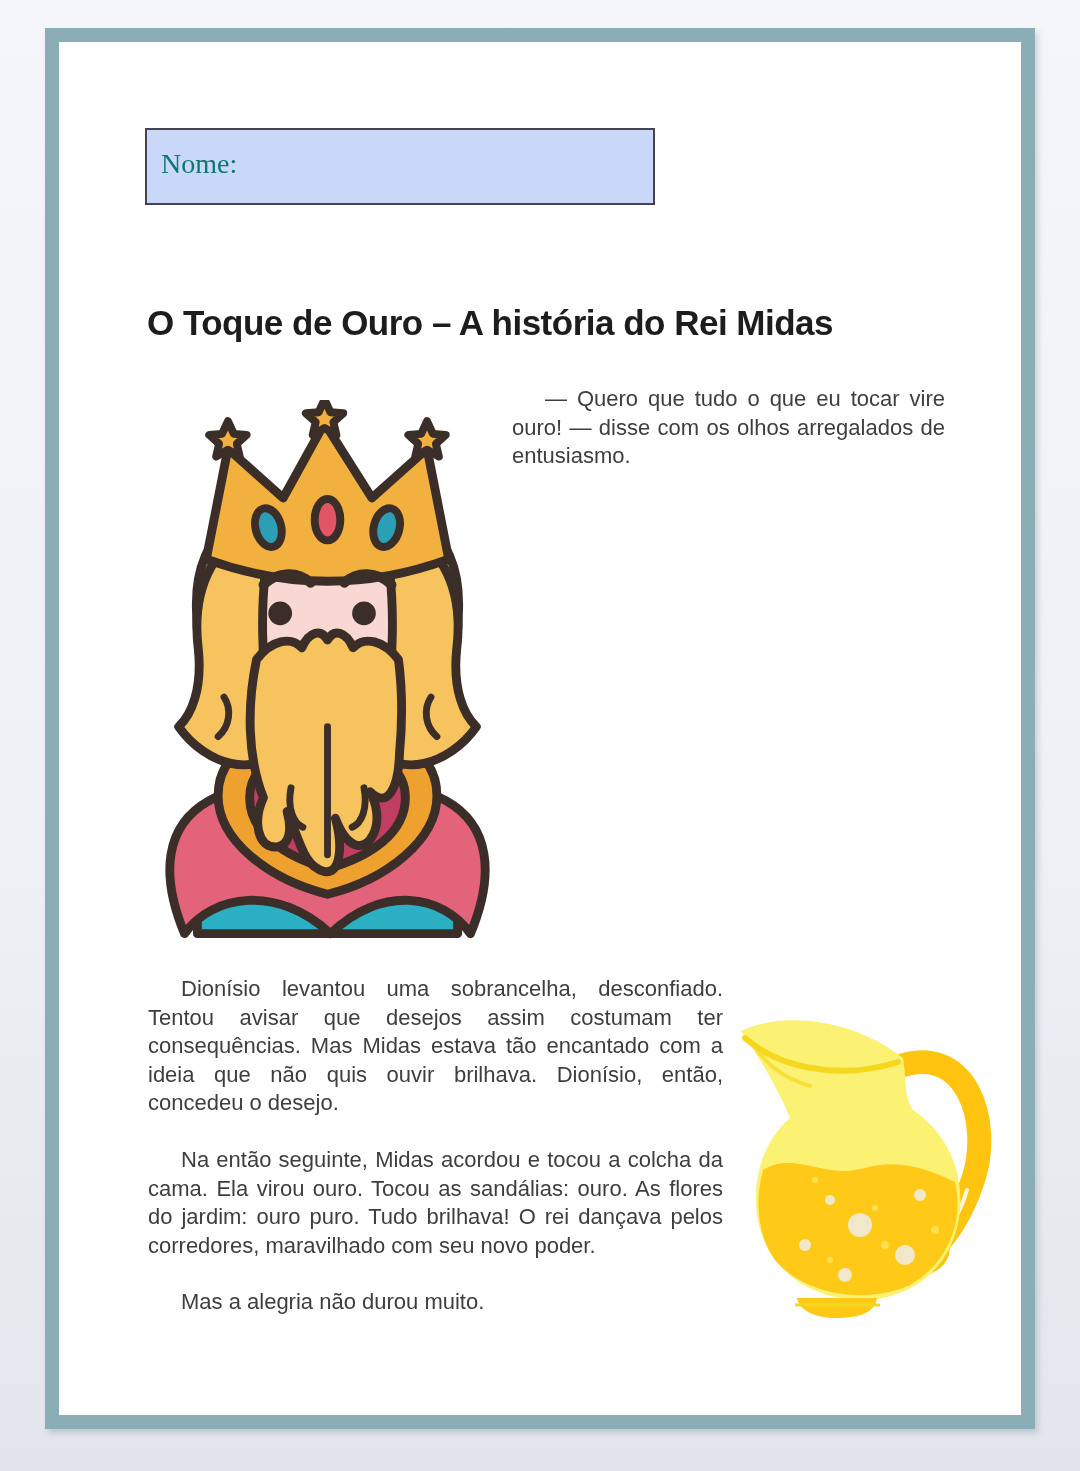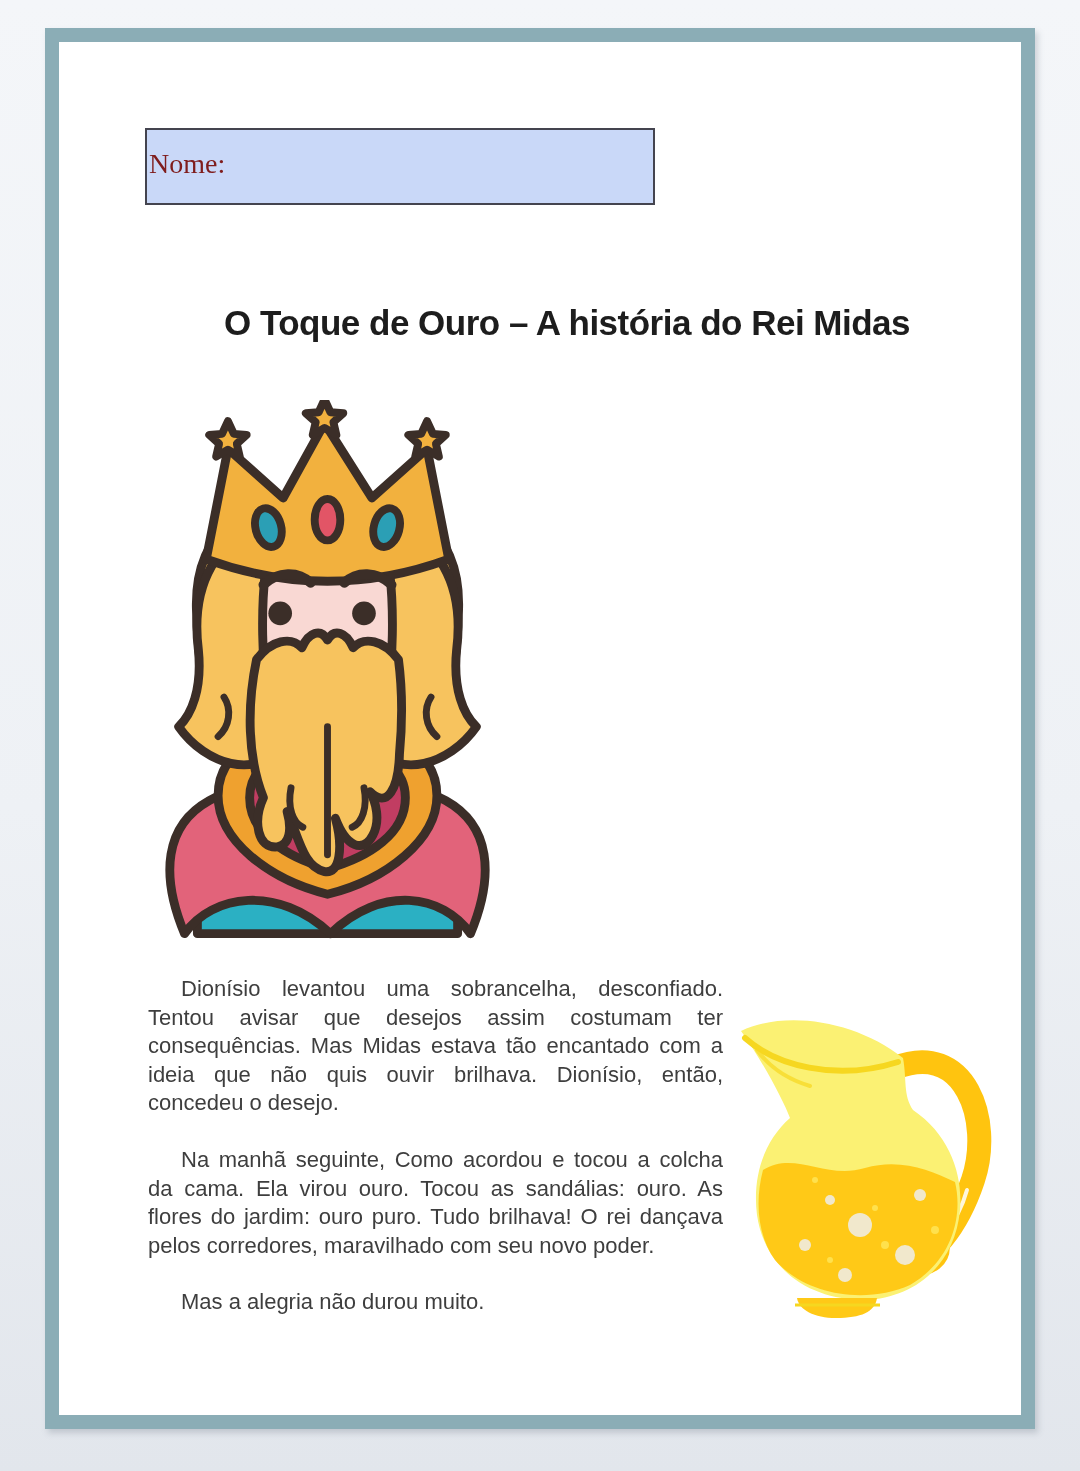--- a/index.html
+++ b/index.html
@@ -13,28 +13,28 @@
     position:absolute;left:45px;top:28px;width:990px;height:1401px;
     box-sizing:border-box;border:14px solid #8badb6;background:#ffffff;
     box-shadow:3px 4px 6px rgba(90,105,120,0.25);
   }
   .field-box{
     position:absolute;height:77px;box-sizing:border-box;
     background:#c9d8f8;border:2px solid #44444f;
   }
   .field-box .label{
     font-family:"Liberation Serif","DejaVu Serif",serif;
-    font-size:28px;color:#7f1d1d;display:block;
-    padding:18px 0 0 2px;
+    font-size:28px;color:#0f766e;display:block;
+    padding:18px 0 0 14px;
   }
   .name-box{left:86px;top:86px;width:510px;}
   .date-box{left:634px;top:86px;width:254px;}
   .page-title{
     position:absolute;left:88px;top:238px;width:840px;
-    font-size:35px;font-weight:bold;color:#1d1d1d;letter-spacing:-0.5px;text-align:center;
+    font-size:35px;font-weight:bold;color:#1d1d1d;letter-spacing:-0.5px;
   }
   .king-illo{position:absolute;left:96px;top:358px;width:345px;height:540px;}
   .right-col{position:absolute;left:453px;top:343px;width:433px;}
   .bottom-sec{position:absolute;left:89px;top:933px;width:575px;}
   .story-p{
     margin:0 0 28px 0;font-size:22px;line-height:1.3;color:#3e3e3e;
     text-align:justify;text-indent:33px;
   }
   .story-p.first{text-indent:58px;}
   .story-p.final{margin-top:14px;text-align:left;}
@@ -86,25 +86,26 @@
       <circle cx="212" cy="215" r="12" fill="#3b2e28" stroke="none"></circle>
 
       <path d="M103,262 C93,310 94,362 110,402 C99,426 104,454 124,452 C137,450 139,434 134,416 C146,442 150,472 172,477 C188,480 191,452 183,423 C194,452 211,459 221,440 C229,425 224,406 218,396 C236,414 247,392 248,358 C252,315 250,285 247,262 C232,242 212,238 201,250 C194,234 182,230 175,242 C168,230 156,234 149,250 C138,238 118,242 103,262 Z" fill="#f7c35e"></path>
       <path d="M175,330 L175,460" fill="none" stroke-width="7"></path>
       <path d="M138,392 C134,412 140,428 150,432" fill="none" stroke-width="7"></path>
       <path d="M212,392 C216,412 210,428 200,432" fill="none" stroke-width="7"></path>
     </g>
   </svg>
 
   <div class="right-col">
+    <p class="story-p">— Quero que tudo o que eu tocar vire ouro! — disse com os olhos arregalados de entusiasmo.</p>
   </div>
 
   <div class="bottom-sec">
     <p class="story-p">Dionísio levantou uma sobrancelha, desconfiado. Tentou avisar que desejos assim costumam ter consequências. Mas Midas estava tão encantado com a ideia que não quis ouvir brilhava. Dionísio, então, concedeu o desejo.</p>
-    <p class="story-p">Na manhã seguinte, Como acordou e tocou a colcha da cama. Ela virou ouro. Tocou as sandálias: ouro. As flores do jardim: ouro puro. Tudo brilhava! O rei dançava pelos corredores, maravilhado com seu novo poder.</p>
+    <p class="story-p">Na então seguinte, Midas acordou e tocou a colcha da cama. Ela virou ouro. Tocou as sandálias: ouro. As flores do jardim: ouro puro. Tudo brilhava! O rei dançava pelos corredores, maravilhado com seu novo poder.</p>
     <p class="story-p final">Mas a alegria não durou muito.</p>
   </div>
 
   <svg class="pitcher-illo" viewBox="0 0 260 310" xmlns="http://www.w3.org/2000/svg">
 
     <path d="M160,58 C230,30 258,110 238,170 C222,218 196,248 168,258" fill="none" stroke-width="24" stroke-linecap="round" stroke="#ffc40f"></path>
     <path d="M168,258 C196,262 212,250 206,228 C202,214 188,212 184,224" fill="none" stroke-width="15" stroke-linecap="round" stroke="#ffc40f"></path>
     <path d="M196,70 C216,85 224,110 222,135" fill="none" stroke="#ffffff" stroke-width="5" stroke-linecap="round" opacity="0.85"></path>
     <path d="M232,180 C227,198 219,212 210,222" fill="none" stroke="#ffffff" stroke-width="4" stroke-linecap="round" opacity="0.85"></path>
 

